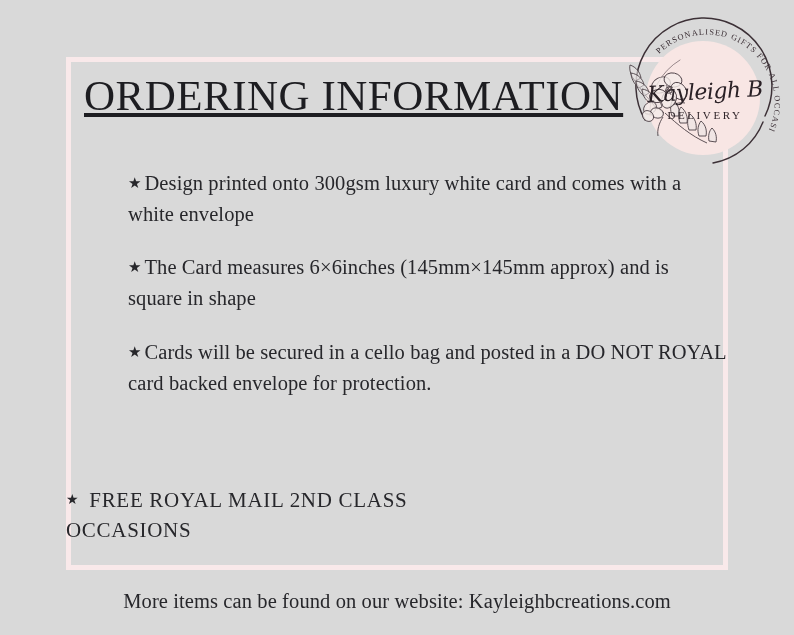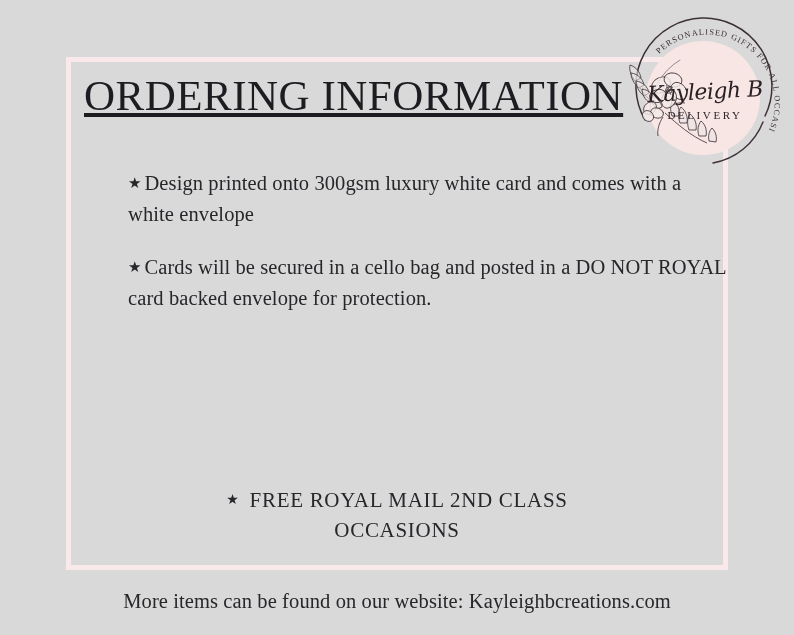--- a/index.html
+++ b/index.html
@@ -79,21 +79,21 @@
     display: inline-block;
     margin-right: 3px;
   }
 
   
   .highlight {
     position: absolute;
     left: 66px;
     top: 486px;
     width: 662px;
-    text-align: center;
+    text-align: left;
     font-size: 21px;
     line-height: 1.42;
     letter-spacing: 0.7px;
     color: #27272b;
   }
   .highlight .star {
     font-size: 14px;
     vertical-align: 3px;
     margin-right: 10px;
     display: inline-block;
@@ -156,20 +156,21 @@
 <body>
 
 <div class="card">
 
   <div class="frame"></div>
 
   <div class="title">ORDERING INFORMATION</div>
 
   <div class="body-block">
     <p class="para"><span class="star">★</span><span>Design printed onto 300gsm luxury white card and comes with a white envelope</span></p>
+    <p class="para"><span class="star">★</span><span>The Card measures 6×6inches (145mm×145mm approx) and is square in shape</span></p>
     <p class="para"><span class="star">★</span><span>Cards will be secured in a cello bag and posted in a DO NOT ROYAL card backed envelope for protection.</span></p>
   </div>
 
   <div class="highlight">
     <span class="star">★</span><span>FREE ROYAL MAIL 2ND CLASS</span><br>
     <span>OCCASIONS</span>
   </div>
 
   <div class="footer">More items can be found on our website: Kayleighbcreations.com</div>
 

